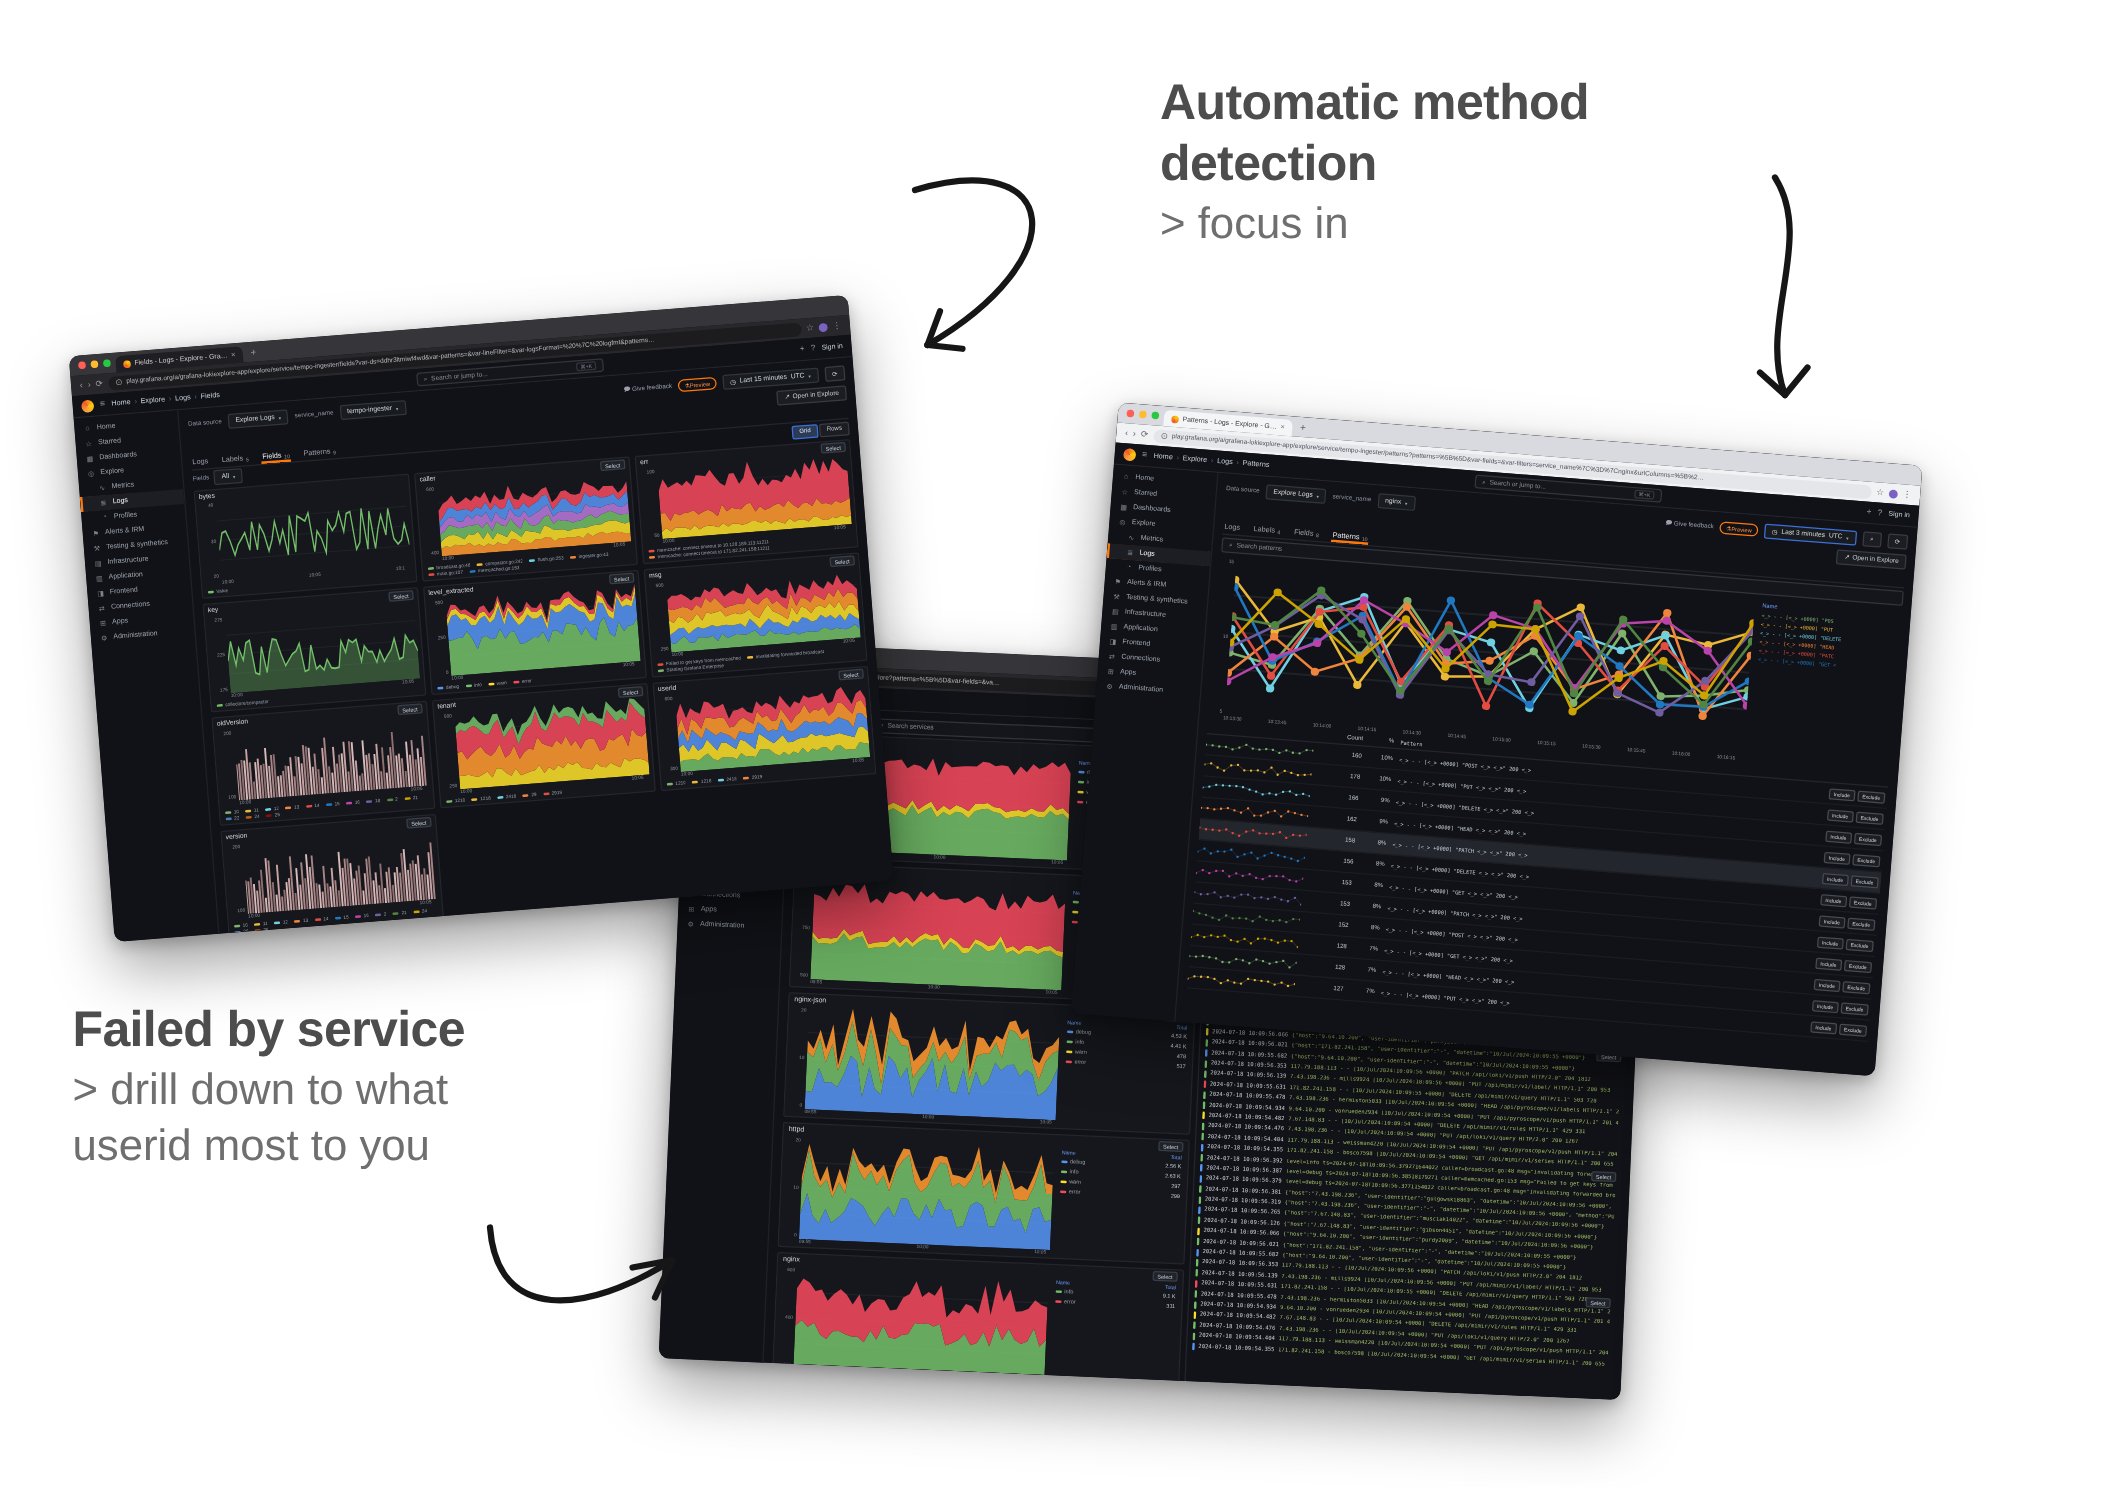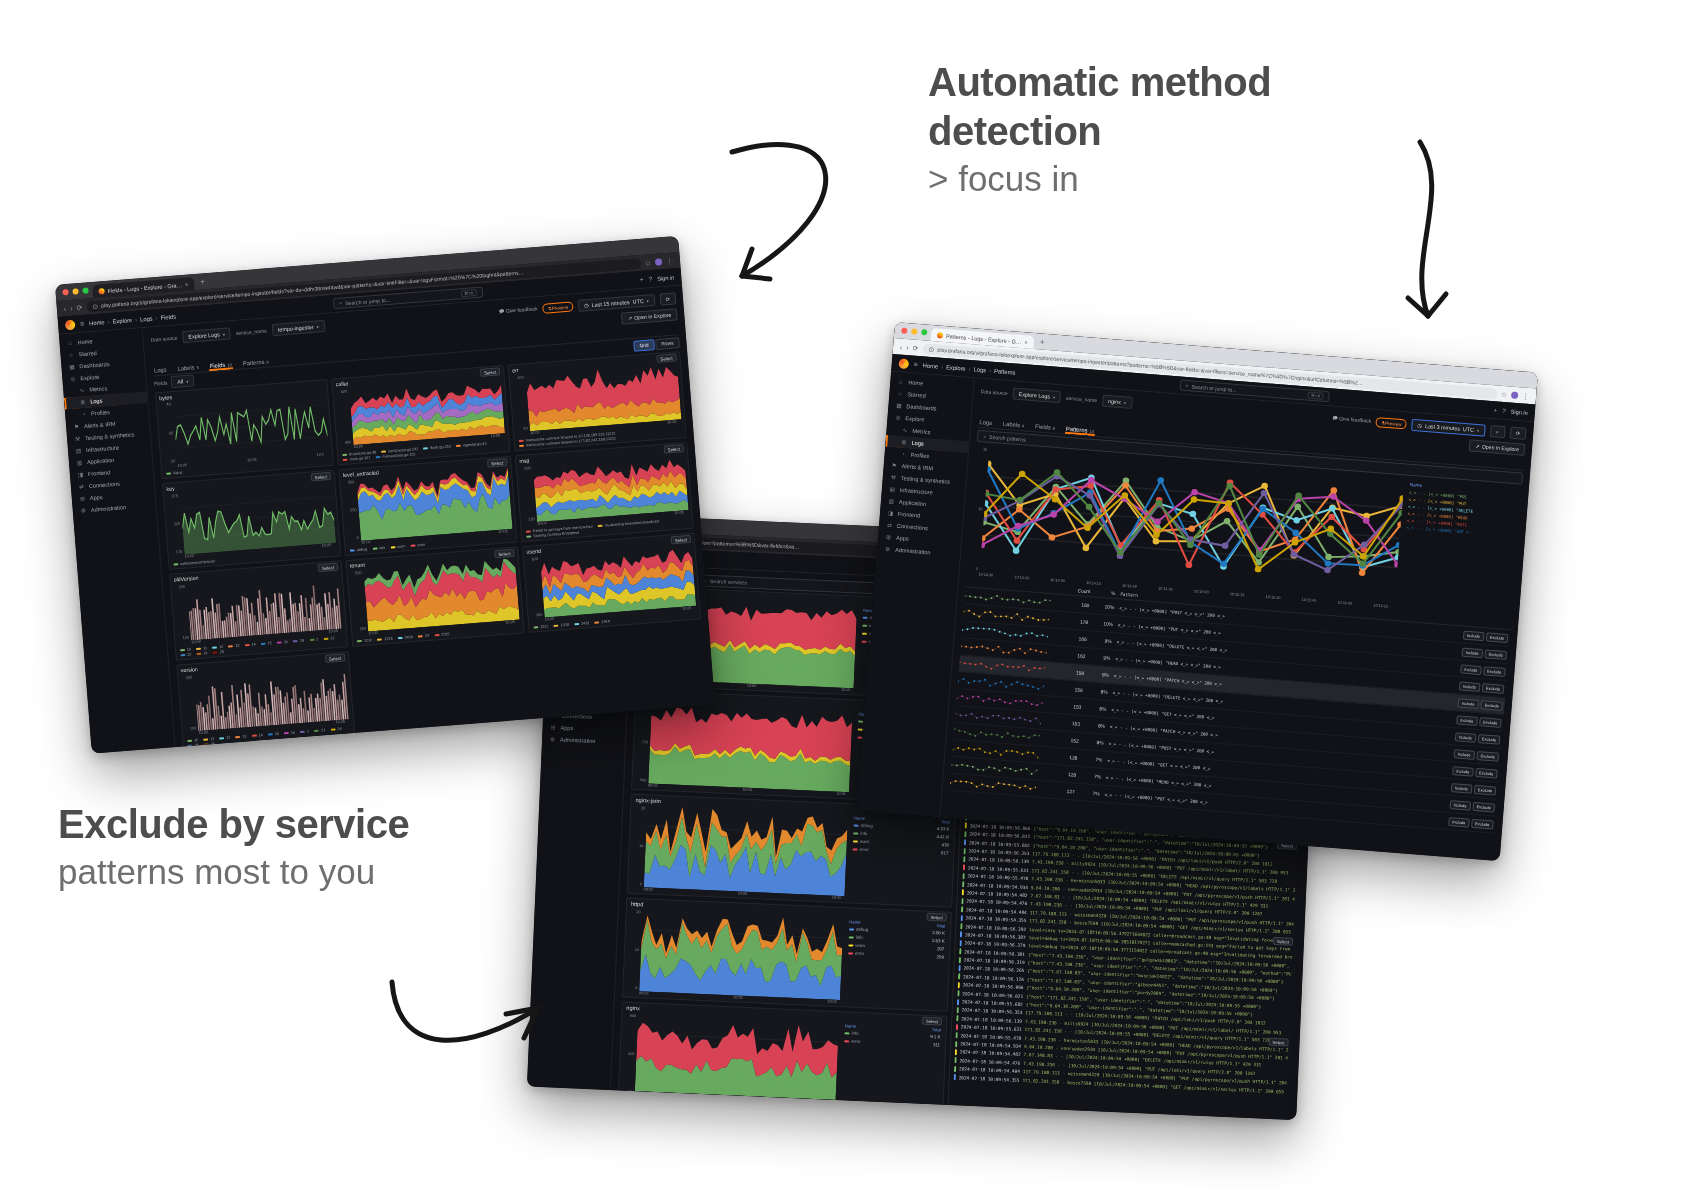--- a/index.html
+++ b/index.html
@@ -150,22 +150,23 @@
 </head>
 <body>
 
 <div class="canvas">
 
   <div class="ann ann-tr">
     <div class="ann-title">Automatic method detection</div>
     <div class="ann-line">&gt; focus in</div>
   </div>
   <div class="ann ann-bl">
-    <div class="ann-title">Exclude by service</div>
-    <div class="ann-line">patterns most to you</div>
+    <div class="ann-title">Failed by service</div>
+    <div class="ann-line">&gt; drill down to what</div>
+    <div class="ann-line">userid most to you</div>
   </div>
 
   <svg class="arrows" width="1684" height="1190">
     <g fill="none" stroke="#161616" stroke-width="5" stroke-linecap="round" stroke-linejoin="round">
       <path d="M 732 152 C 848 118, 862 206, 742 276"></path>
       <path d="M 742 276 L 752 249"></path>
       <path d="M 742 276 L 770 279"></path>
       <path d="M 1420 142 C 1452 192, 1406 258, 1428 316"></path>
       <path d="M 1428 316 L 1408 298"></path>
       <path d="M 1428 316 L 1446 294"></path>

